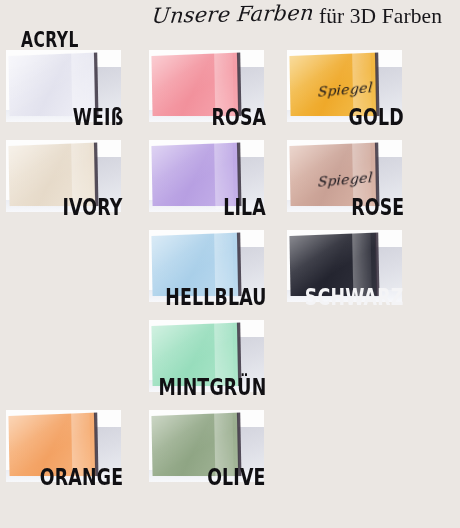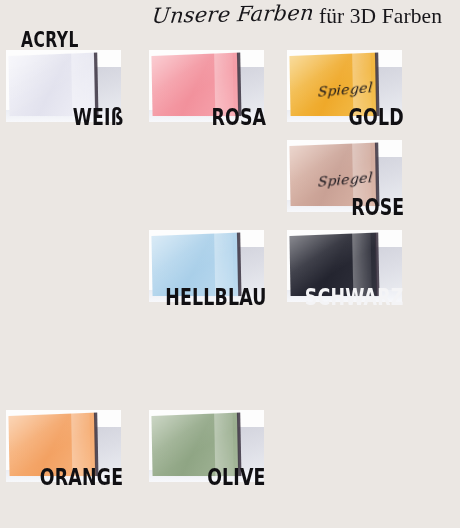--- a/index.html
+++ b/index.html
@@ -165,20 +165,46 @@
             <div class="gloss"></div>
             <div class="sheen"></div>
             <div class="edge"></div>
             <div class="spiegel">Spiegel</div>
           </div>
         </div>
         <div class="label">GOLD</div>
       </div>
     </div>
     <div class="row">
+      <div class="cell c0">
+        <div class="card">
+          <div class="shadow"></div>
+          <div class="floor"></div>
+          <div class="sheet">
+            <div class="face" style="background: linear-gradient(118deg, rgb(240, 231, 218) 0%, rgb(230, 218, 201) 52%, rgb(240, 231, 218) 100%);"></div>
+            <div class="gloss"></div>
+            <div class="sheen"></div>
+            <div class="edge"></div>
+          </div>
+        </div>
+        <div class="label">IVORY</div>
+      </div>
+      <div class="cell c1">
+        <div class="card">
+          <div class="shadow"></div>
+          <div class="floor"></div>
+          <div class="sheet">
+            <div class="face" style="background: linear-gradient(118deg, rgb(199, 180, 234) 0%, rgb(183, 159, 226) 52%, rgb(199, 180, 234) 100%);"></div>
+            <div class="gloss"></div>
+            <div class="sheen"></div>
+            <div class="edge"></div>
+          </div>
+        </div>
+        <div class="label">LILA</div>
+      </div>
       <div class="cell c2">
         <div class="card">
           <div class="shadow"></div>
           <div class="floor"></div>
           <div class="sheet">
             <div class="face" style="background: linear-gradient(118deg, rgb(221, 184, 170) 0%, rgb(201, 161, 149) 52%, rgb(221, 184, 170) 100%);"></div>
             <div class="gloss"></div>
             <div class="sheen"></div>
             <div class="edge"></div>
             <div class="spiegel">Spiegel</div>
@@ -209,20 +235,33 @@
             <div class="face" style="background: linear-gradient(118deg, rgb(51, 52, 63) 0%, rgb(35, 36, 47) 52%, rgb(51, 52, 63) 100%);"></div>
             <div class="gloss"></div>
             <div class="sheen"></div>
             <div class="edge"></div>
           </div>
         </div>
         <div class="label light">SCHWARZ</div>
       </div>
     </div>
     <div class="row">
+      <div class="cell c1">
+        <div class="card">
+          <div class="shadow"></div>
+          <div class="floor"></div>
+          <div class="sheet">
+            <div class="face" style="background: linear-gradient(118deg, rgb(176, 231, 204) 0%, rgb(151, 221, 188) 52%, rgb(176, 231, 204) 100%);"></div>
+            <div class="gloss"></div>
+            <div class="sheen"></div>
+            <div class="edge"></div>
+          </div>
+        </div>
+        <div class="label">MINTGRÜN</div>
+      </div>
     </div>
     <div class="row">
       <div class="cell c1">
         <div class="card">
           <div class="shadow"></div>
           <div class="floor"></div>
           <div class="sheet">
             <div class="face" style="background: linear-gradient(118deg, rgb(166, 184, 155) 0%, rgb(143, 165, 132) 52%, rgb(166, 184, 155) 100%);"></div>
             <div class="gloss"></div>
             <div class="sheen"></div>

